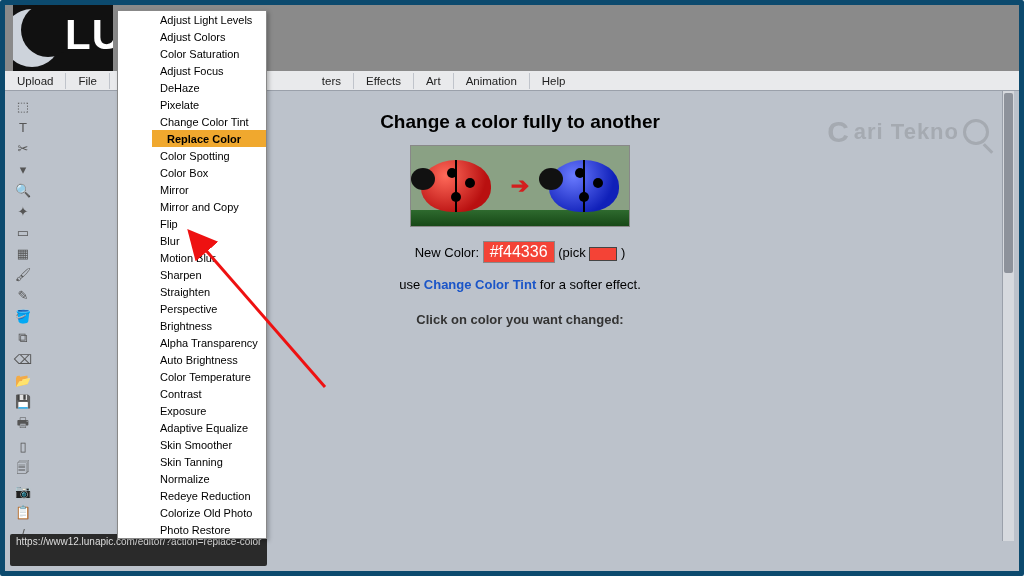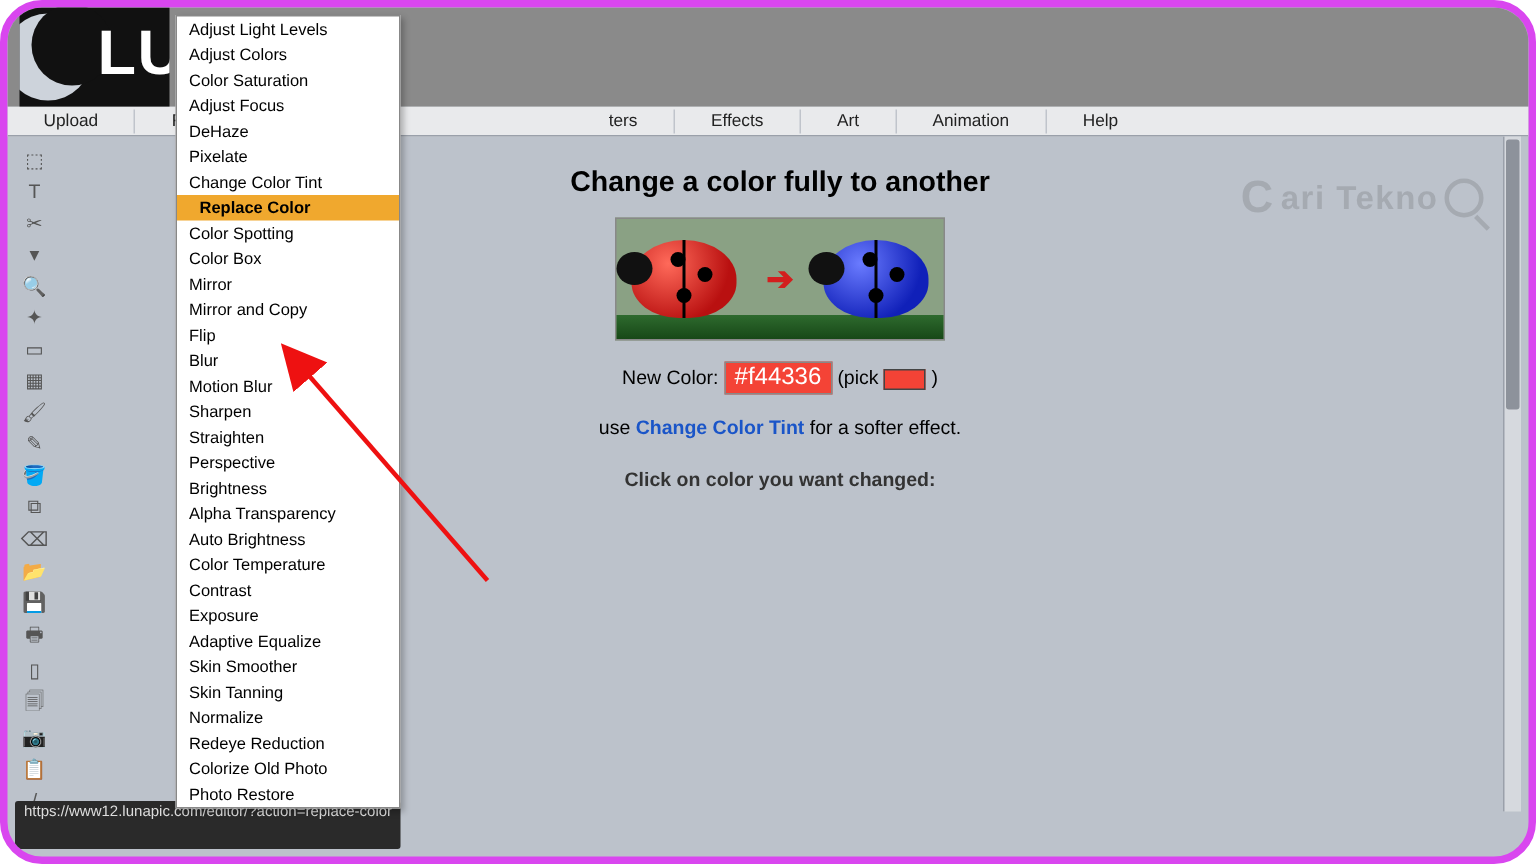--- a/index.html
+++ b/index.html
@@ -7,22 +7,22 @@
     font-family: Arial, Helvetica, sans-serif;
     background: #fff;
     width: 1024px;
     height: 576px;
     overflow: hidden;
     position: relative;
   }
   .frame {
     position: absolute;
     top: 0; left: 0; right: 0; bottom: 0;
-    border: 5px solid #d946ef;
-    border-radius: 28px;
+    border: 5px solid #0c4a6e;
+    border-radius: 2px;
     overflow: hidden;
     background: #bcc2cb;
   }
   
   .topband {
     height: 66px;
     background: #8a8a8a;
     position: relative;
     display: flex;
     align-items: center;
@@ -64,21 +64,21 @@
   .menubar {
     height: 20px;
     background: #e9eaec;
     border-bottom: 1px solid #9aa0aa;
     display: flex;
     align-items: center;
     font-size: 11.5px;
     color: #222;
   }
   .menubar .mitem {
-    padding: 2px 24px;
+    padding: 2px 12px;
     border-right: 1px solid #c0c4cb;
     cursor: pointer;
   }
   .menubar .mitem:last-child { border-right: none; }
   .menubar .gap { width: 156px; } 
   
   .breadcrumb {
     padding: 2px 0 2px 40px;
     font-size: 12px;
     color: #1a55c8;
@@ -111,20 +111,21 @@
     background: #fff;
     border: 1px solid #888;
     box-shadow: 2px 2px 4px rgba(0,0,0,.25);
     font-size: 11px;
     z-index: 50;
   }
   .dropdown .ditem {
     padding: 2.5px 8px;
     cursor: pointer;
     white-space: nowrap;
+    margin-left: 34px;
   }
   .dropdown .ditem.highlight {
     background: #f0a82e;
     color: #000;
     font-weight: bold;
     padding-left: 15px;
   }
   
   .main {
     position: absolute;

